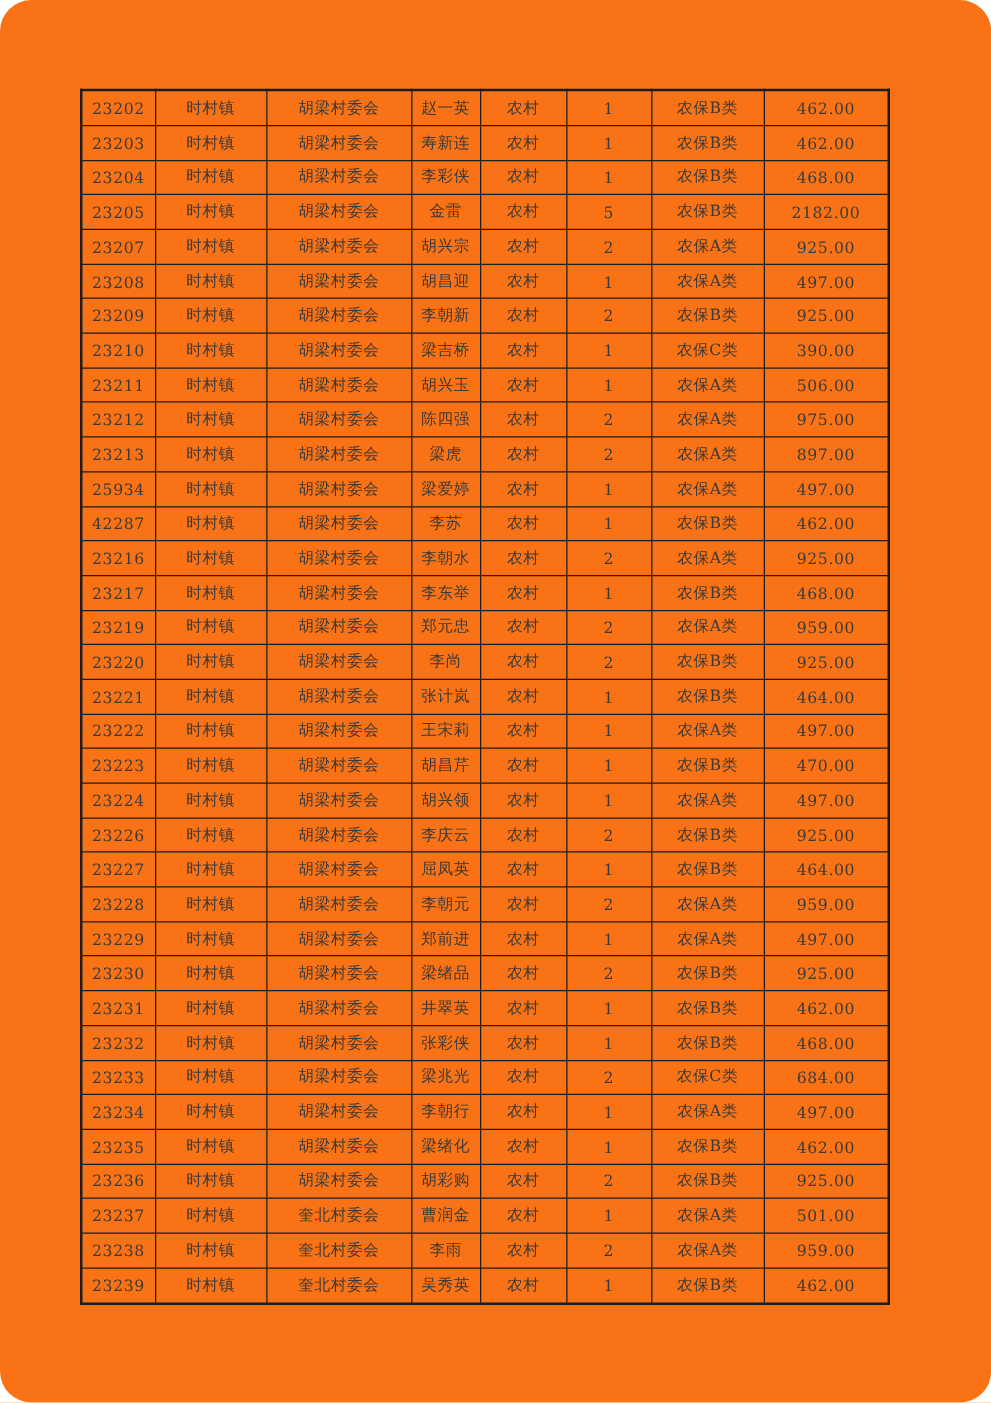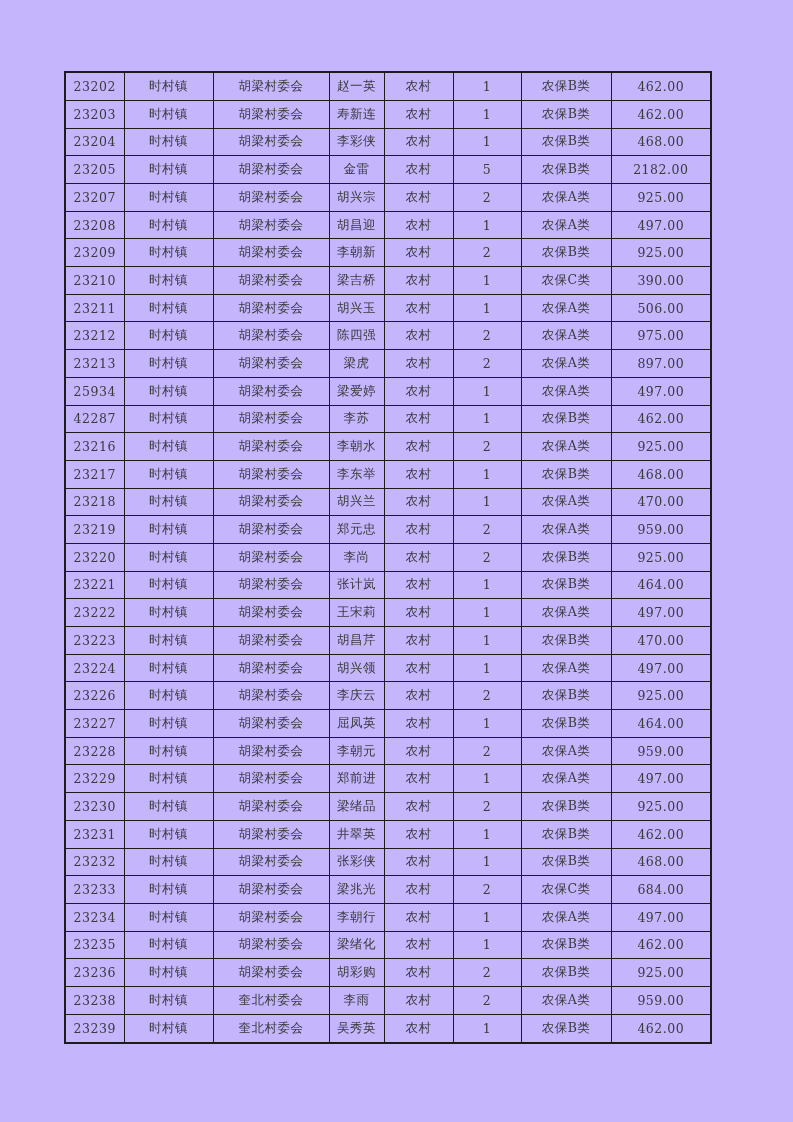--- a/index.html
+++ b/index.html
@@ -5,22 +5,23 @@
   html, body {
     margin: 0;
     padding: 0;
     background: #ffffff;
     font-family: "DejaVu Serif", "Liberation Serif", serif;
   }
   .page {
     position: relative;
     width: 793px;
     height: 1122px;
-    background: #c4b5fd;
+    background: #f97316;
     overflow: hidden;
+    border-radius: 25px;
   }
   table.roster {
     position: absolute;
     left: 64px;
     top: 71px;
     width: 646px;
     height: 973px;
     border-collapse: collapse;
     table-layout: fixed;
     border: 2px solid #1c1c1c;
@@ -197,30 +198,20 @@
           <td>23217</td>
           <td>时村镇</td>
           <td>胡梁村委会</td>
           <td>李东举</td>
           <td>农村</td>
           <td>1</td>
           <td>农保B类</td>
           <td>468.00</td>
         </tr>
         <tr>
-          <td>23218</td>
-          <td>时村镇</td>
-          <td>胡梁村委会</td>
-          <td>胡兴兰</td>
-          <td>农村</td>
-          <td>1</td>
-          <td>农保A类</td>
-          <td>470.00</td>
-        </tr>
-        <tr>
           <td>23219</td>
           <td>时村镇</td>
           <td>胡梁村委会</td>
           <td>郑元忠</td>
           <td>农村</td>
           <td>2</td>
           <td>农保A类</td>
           <td>959.00</td>
         </tr>
         <tr>
@@ -375,20 +366,30 @@
         </tr>
         <tr>
           <td>23236</td>
           <td>时村镇</td>
           <td>胡梁村委会</td>
           <td>胡彩购</td>
           <td>农村</td>
           <td>2</td>
           <td>农保B类</td>
           <td>925.00</td>
+        </tr>
+        <tr>
+          <td>23237</td>
+          <td>时村镇</td>
+          <td>奎北村委会</td>
+          <td>曹润金</td>
+          <td>农村</td>
+          <td>1</td>
+          <td>农保A类</td>
+          <td>501.00</td>
         </tr>
         <tr>
           <td>23238</td>
           <td>时村镇</td>
           <td>奎北村委会</td>
           <td>李雨</td>
           <td>农村</td>
           <td>2</td>
           <td>农保A类</td>
           <td>959.00</td>

